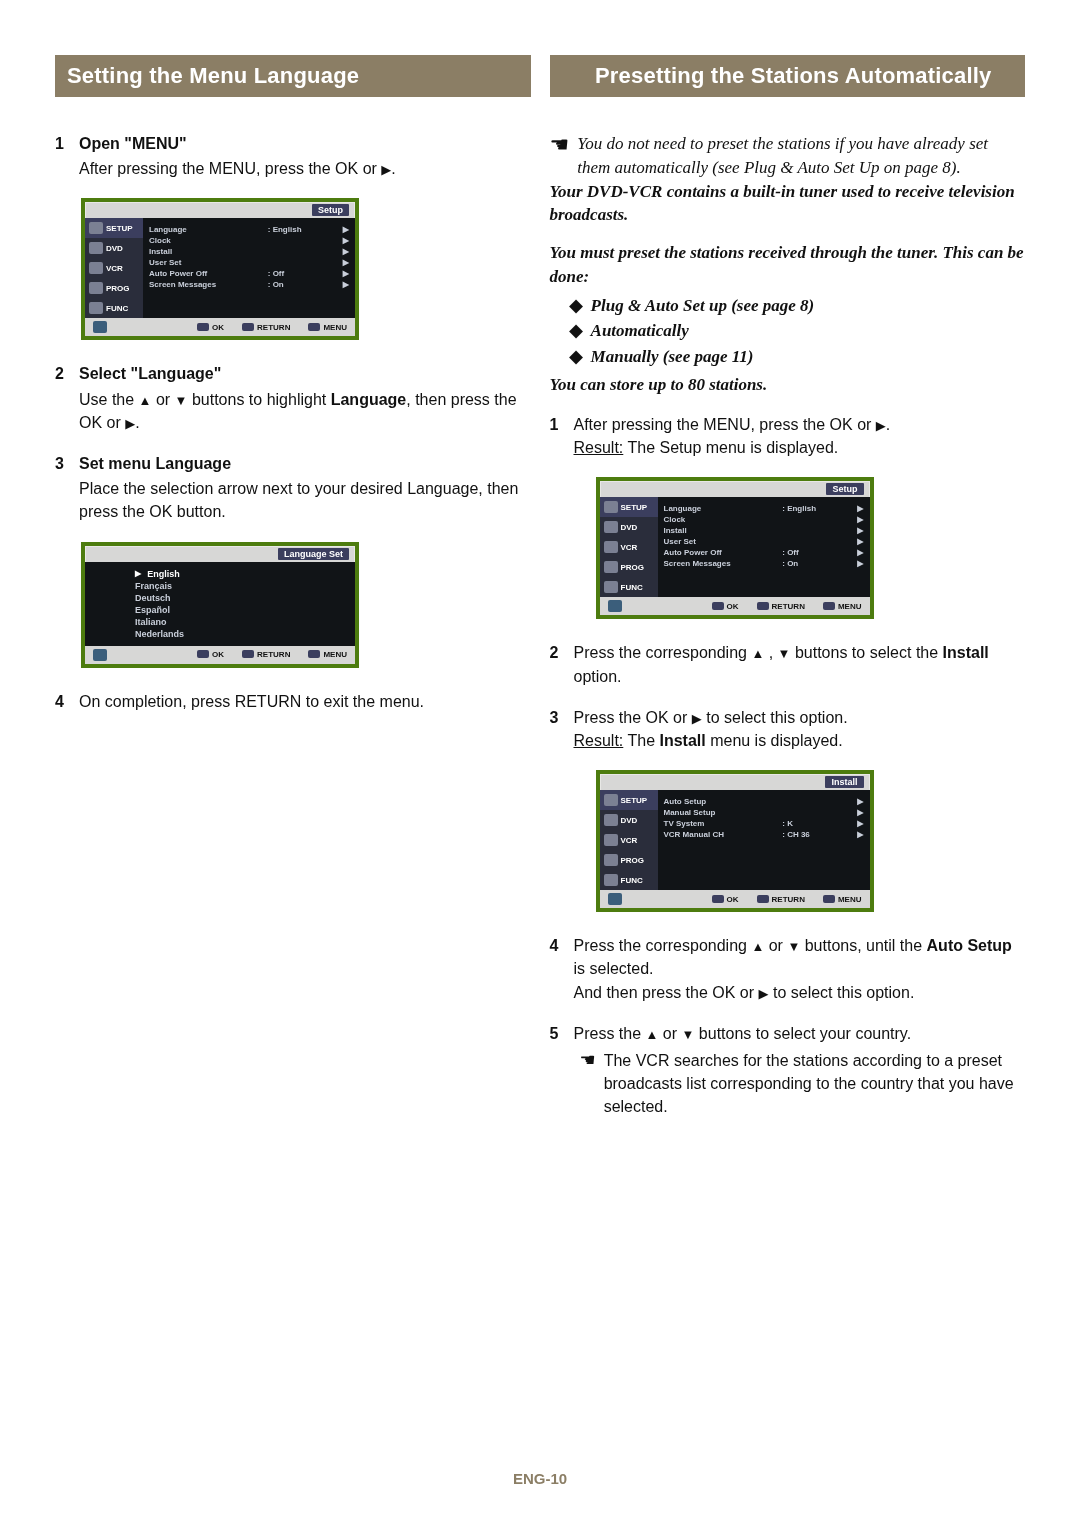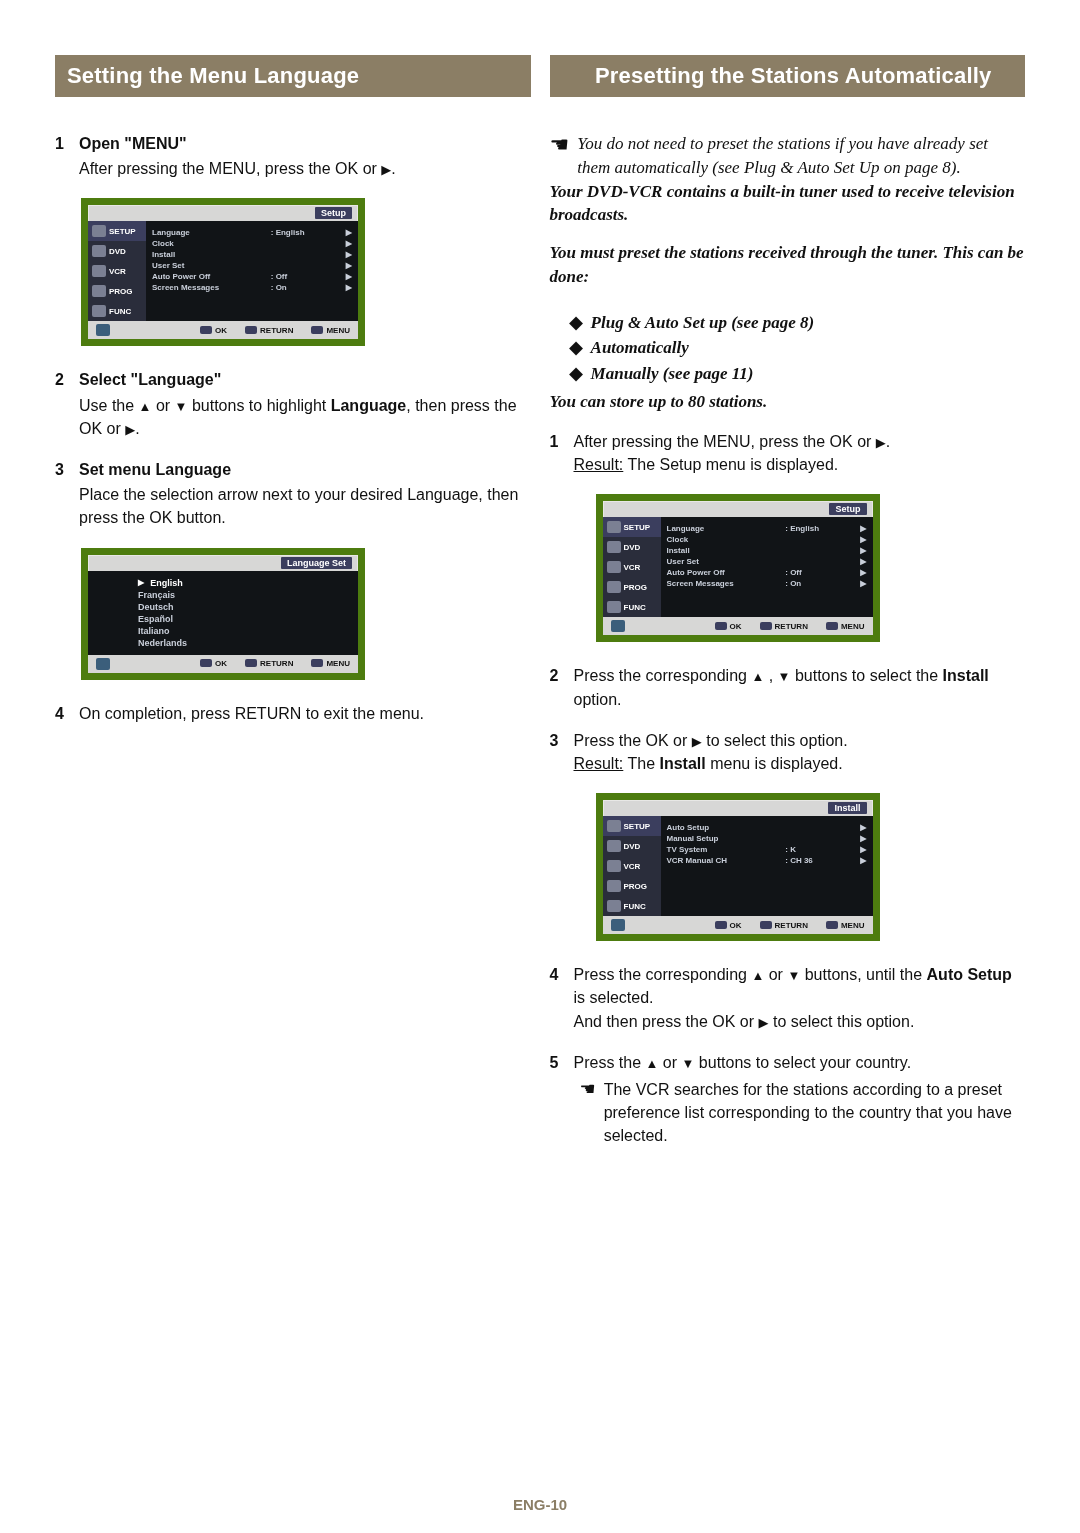--- a/index.html
+++ b/index.html
@@ -9,21 +9,21 @@
   .title-bar{background:#8b7e65;color:#fff;font-weight:900;font-size:22px;padding:8px 12px;margin-bottom:35px;letter-spacing:0.2px;}
   .title-bar.right{text-align:center;padding-left:16px;padding-right:4px;}
   .step{display:flex;margin-bottom:18px;line-height:1.45;}
   .step-num{width:24px;font-weight:900;font-size:16px;flex:none;}
   .step-body{flex:1;font-size:16px;}
   .step-head{font-weight:900;font-size:16px;margin-bottom:2px;}
   .ul{text-decoration:underline;}
   b{font-weight:900;}
   .tri{display:inline-block;font-size:13px;position:relative;}
   
-  .osd{width:270px;margin:14px 0 22px 26px;background:#d7d7d6;border:7px solid #4d7c0f;box-shadow:inset 0 0 0 1px #e8e8e6;font-family:Arial,Helvetica,sans-serif;}
+  .osd{width:270px;margin:14px 0 22px 26px;background:#d7d7d6;border:4px solid #4d7c0f;box-shadow:inset 0 0 0 1px #e8e8e6;font-family:Arial,Helvetica,sans-serif;}
   .osd-tabbar{height:16px;position:relative;}
   .osd-tab{position:absolute;right:6px;top:2px;background:#3b3e5e;color:#fff;font-size:9px;font-weight:700;padding:1px 6px;border-radius:1px;}
   .osd-body{display:flex;background:#2a2d3b;}
   .osd-side{width:58px;background:#2a2d3b;}
   .osd-side-item{display:flex;align-items:center;gap:3px;color:#fff;font-size:8px;font-weight:700;padding:4px 4px;}
   .osd-side-item.sel{background:#3b3e5e;}
   .osd-side-ico{width:14px;height:12px;background:#7b8093;border-radius:2px;flex:none;}
   .osd-main{flex:1;background:#111417;color:#c9cfda;padding:6px 6px;}
   .osd-row{display:flex;font-size:8px;font-weight:700;padding:1px 0;align-items:center;}
   .osd-row .c1{flex:2;}
@@ -36,25 +36,25 @@
   
   .osd-lang .osd-main{text-align:right;padding-left:50px;}
   .osd-lang .osd-row{font-size:9px;}
   .osd-lang .sel{color:#fff;}
   .osd-lang .sel::before{content:"▶";font-size:8px;margin-right:6px;}
   
   .lead{font-family:"Times New Roman",Times,serif;font-size:17px;line-height:1.4;margin-bottom:16px;}
   .lead i{font-style:italic;}
   .lead b{font-family:"Times New Roman",Times,serif;}
   .hand{font-size:22px;line-height:1;margin-right:8px;position:relative;top:2px;}
-  .diamond-list{margin:21px 0 4px 20px;}
+  .diamond-list{margin:4px 0 4px 20px;}
   .diamond-list div{font-family:"Times New Roman",Times,serif;font-style:italic;font-weight:700;font-size:17px;line-height:1.5;}
   .diamond-list div::before{content:"◆";margin-right:8px;font-style:normal;}
   .note-row{display:flex;margin:4px 0 0 30px;font-size:16px;line-height:1.45;}
-  .pg-num{position:absolute;bottom:20px;left:0;right:0;text-align:center;font-weight:900;color:#8b7e65;font-size:15px;}
+  .pg-num{position:absolute;bottom:46px;left:0;right:0;text-align:center;font-weight:900;color:#8b7e65;font-size:15px;}
 </style>
 </head>
 <body>
 
 <div class="page">
   <div class="cols">
 
     <div class="col">
       <div class="title-bar">Setting the Menu Language</div>
 
@@ -405,20 +405,20 @@
       </div>
 
       <div class="step" style="margin-bottom:4px;">
         <div class="step-num">5</div>
         <div class="step-body">
           <span>Press the </span><span class="tri">▲</span><span> or </span><span class="tri">▼</span><span> buttons to select your country.</span>
         </div>
       </div>
       <div class="note-row">
         <span class="hand" style="font-size:18px;">☚</span>
-        <span>The VCR searches for the stations according to a preset preference list corresponding to the country that you have selected.</span>
+        <span>The VCR searches for the stations according to a preset broadcasts list corresponding to the country that you have selected.</span>
       </div>
 
     </div>
   </div>
 
   <div class="pg-num">ENG-10</div>
 </div>
 
 </body></html>

